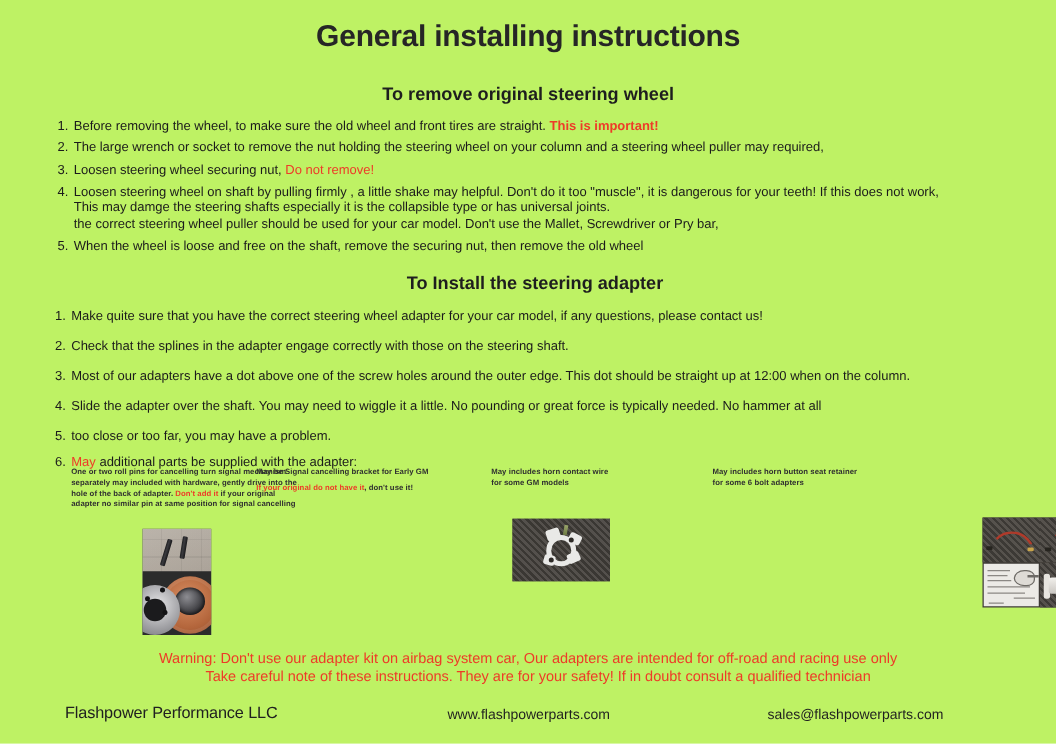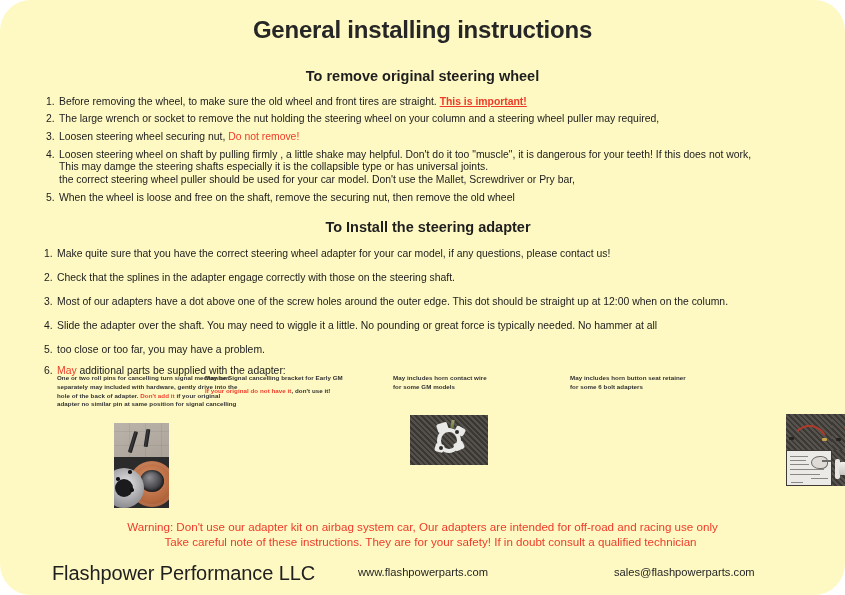--- a/index.html
+++ b/index.html
@@ -13,22 +13,21 @@
     position: relative;
     overflow: hidden;
     font-family: "Liberation Sans", sans-serif;
     color: #1b1b1b;
     -webkit-font-smoothing: antialiased;
   }
 
   .page {
     position: absolute;
     inset: 0;
-    background: #fef9c3;
-    border-radius: 31px;
+    background: #bef264;
   }
 
   
   .doc-title {
     text-align: center;
     font-size: 24px;
     font-weight: bold;
     letter-spacing: -0.2px;
     color: #262626;
     margin: 18px 0 0 0;
@@ -78,21 +77,21 @@
   }
   .list-install > li .num {
     position: absolute;
     left: 0;
     top: 0;
   }
   .list-install .sub { display: block; }
   .list-install > li.tight { margin-bottom: 8px; }
 
   .red { color: #ee3b28; }
-  .red-b { color: #ee3b28; font-weight: bold; text-decoration: underline; }
+  .red-b { color: #ee3b28; font-weight: bold; }
 
   
   .gallery {
     position: absolute;
     left: 0;
     top: 374px;
     width: 845px;
     height: 140px;
   }
   .part {
@@ -322,21 +321,21 @@
     position: absolute;
     left: 0;
     top: 562px;
     width: 845px;
     height: 28px;
   }
   .footer .brand {
     position: absolute;
     left: 52px;
     top: 0;
-    font-size: 20px;
+    font-size: 13px;
     color: #202020;
     letter-spacing: -0.1px;
   }
   .footer .site {
     position: absolute;
     left: 358px;
     top: 4px;
     font-size: 11.2px;
     color: #1f1f1f;
   }

